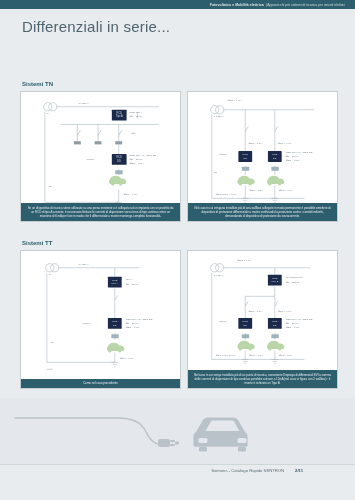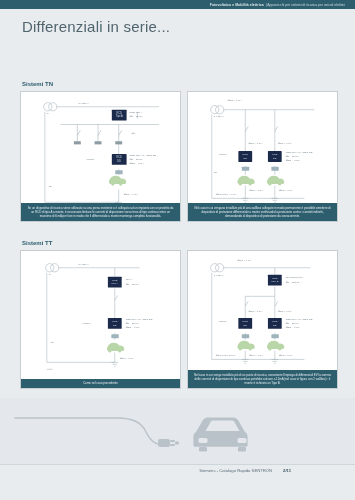--- a/index.html
+++ b/index.html
@@ -2,21 +2,21 @@
 <html><head>
 <meta charset="utf-8">
 <style>
   html,body{margin:0;padding:0;}
   body{
     width:355px;height:500px;overflow:hidden;
     background:#e9ecef;
     font-family:"Liberation Sans", sans-serif;
     -webkit-font-smoothing:antialiased;
   }
-  .page{position:relative;width:303px;height:500px;background:#e9ecef;}
+  .page{position:relative;width:303px;height:500px;background:#e9ecef;padding-left:12px;}
 
   
   .topbar{
     position:absolute;left:0;top:0;width:355px;height:9px;
     background:#2d5e6e;color:#dfe8ec;
     display:flex;align-items:center;justify-content:flex-end;
     padding-right:10px;box-sizing:border-box;
   }
   .topbar .t1{font-size:3.4px;font-weight:bold;letter-spacing:.1px;}
   .topbar .t2{font-size:3.4px;font-weight:normal;opacity:.85;margin-left:2px;}

